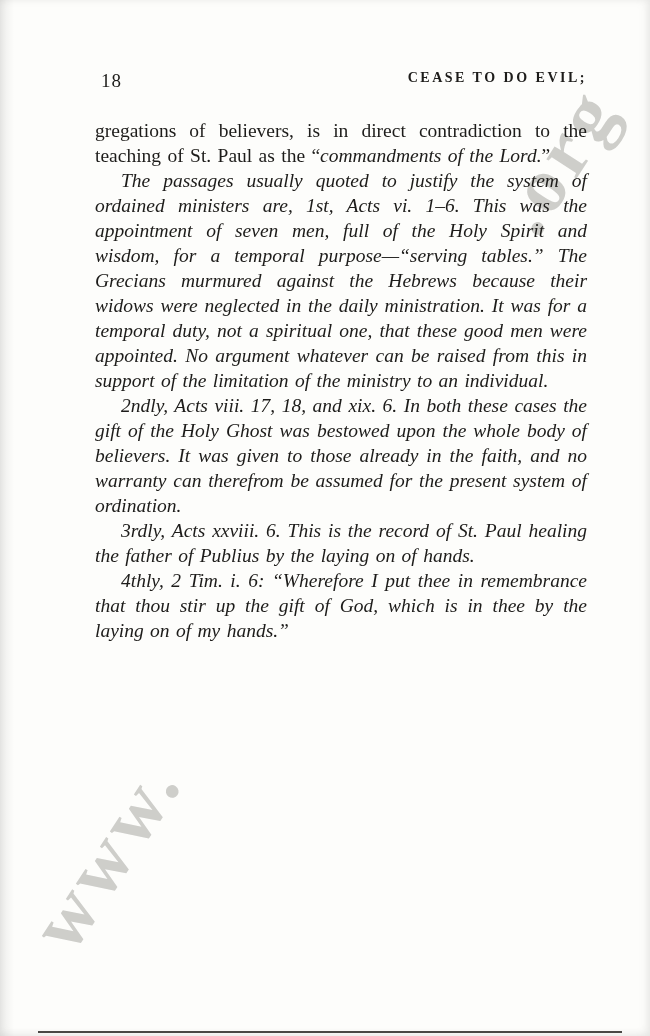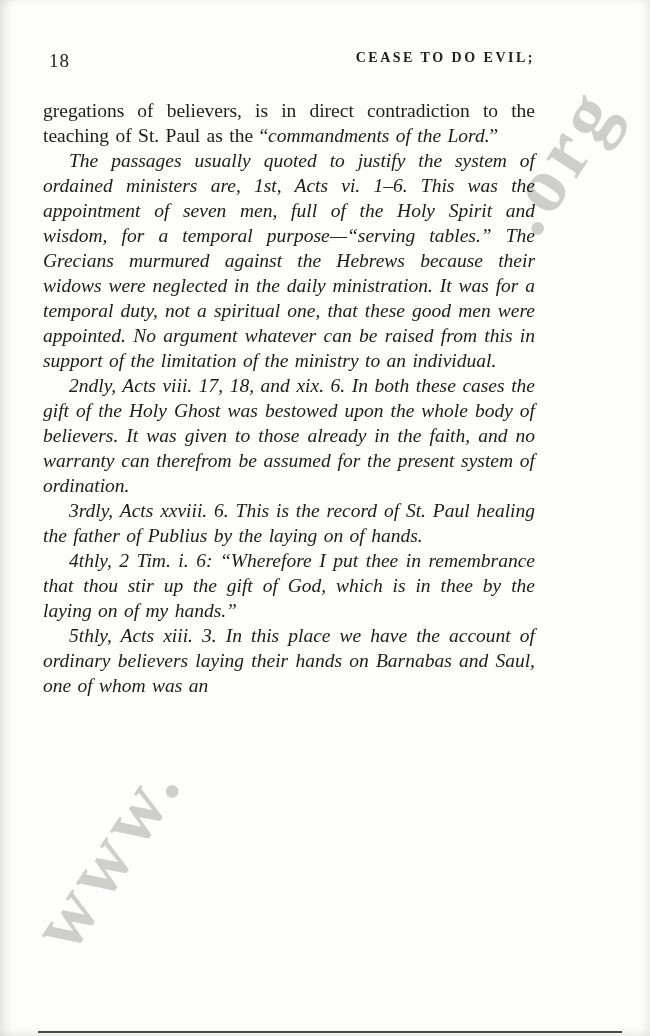--- a/index.html
+++ b/index.html
@@ -32,22 +32,22 @@
     letter-spacing: 6px;
     color: rgba(130, 128, 124, 0.38);
     pointer-events: none;
     z-index: 0;
     white-space: nowrap;
   }
   .text-block {
     position: relative;
     z-index: 1;
     width: 492px;
-    margin-left: 43px;
-    padding-top: 50px;
+    margin-left: 95px;
+    padding-top: 70px;
   }
   .header-row {
     position: relative;
     height: 24px;
     margin-bottom: 24px;
   }
   .page-number {
     position: absolute;
     left: 6px;
     top: 0;
@@ -105,19 +105,18 @@
       <span class="page-number">18</span>
       <div class="running-title">CEASE TO DO EVIL;</div>
     </div>
 
     <div>
         <p class="para"><span>gregations of believers, is in direct contradiction to the teaching of St. Paul as the “</span><span class="it">commandments of the Lord.</span><span>”</span></p>
         <p class="para indent"><span>The passages usually quoted to justify the system of ordained ministers are, 1st, Acts vi. 1–6.  This was the appointment of seven men, full of the Holy Spirit and wisdom, for a temporal purpose—“serving tables.”  The Grecians murmured against the Hebrews because their widows were neglected in the daily ministration.  It was for a temporal duty, not a spiritual one, that these good men were appointed.  No argument whatever can be raised from this in support of the limitation of the ministry to an individual.</span></p>
         <p class="para indent"><span>2ndly, Acts viii. 17, 18, and xix. 6.  In both these cases the gift of the Holy Ghost was bestowed upon the whole body of believers.  It was given to those already in the faith, and no warranty can therefrom be assumed for the present system of ordination.</span></p>
         <p class="para indent"><span>3rdly, Acts xxviii. 6.  This is the record of St. Paul healing the father of Publius by the laying on of hands.</span></p>
         <p class="para indent"><span>4thly, 2 Tim. i. 6: “Wherefore I put thee in remembrance that thou stir up the gift of God, which is in thee by the laying on of my hands.”</span></p>
-        <p class="para indent"><span>5thly, Acts xiii. 3.  In this place we have the account of ordinary believers laying their hands on Barnabas and Saul, one of whom was an</span></p>
       </div>
   </div>
 
   <div class="scan-shadow-left"></div>
   <div class="scan-edge-bottom"></div>
 </div>
 
 </body></html>

